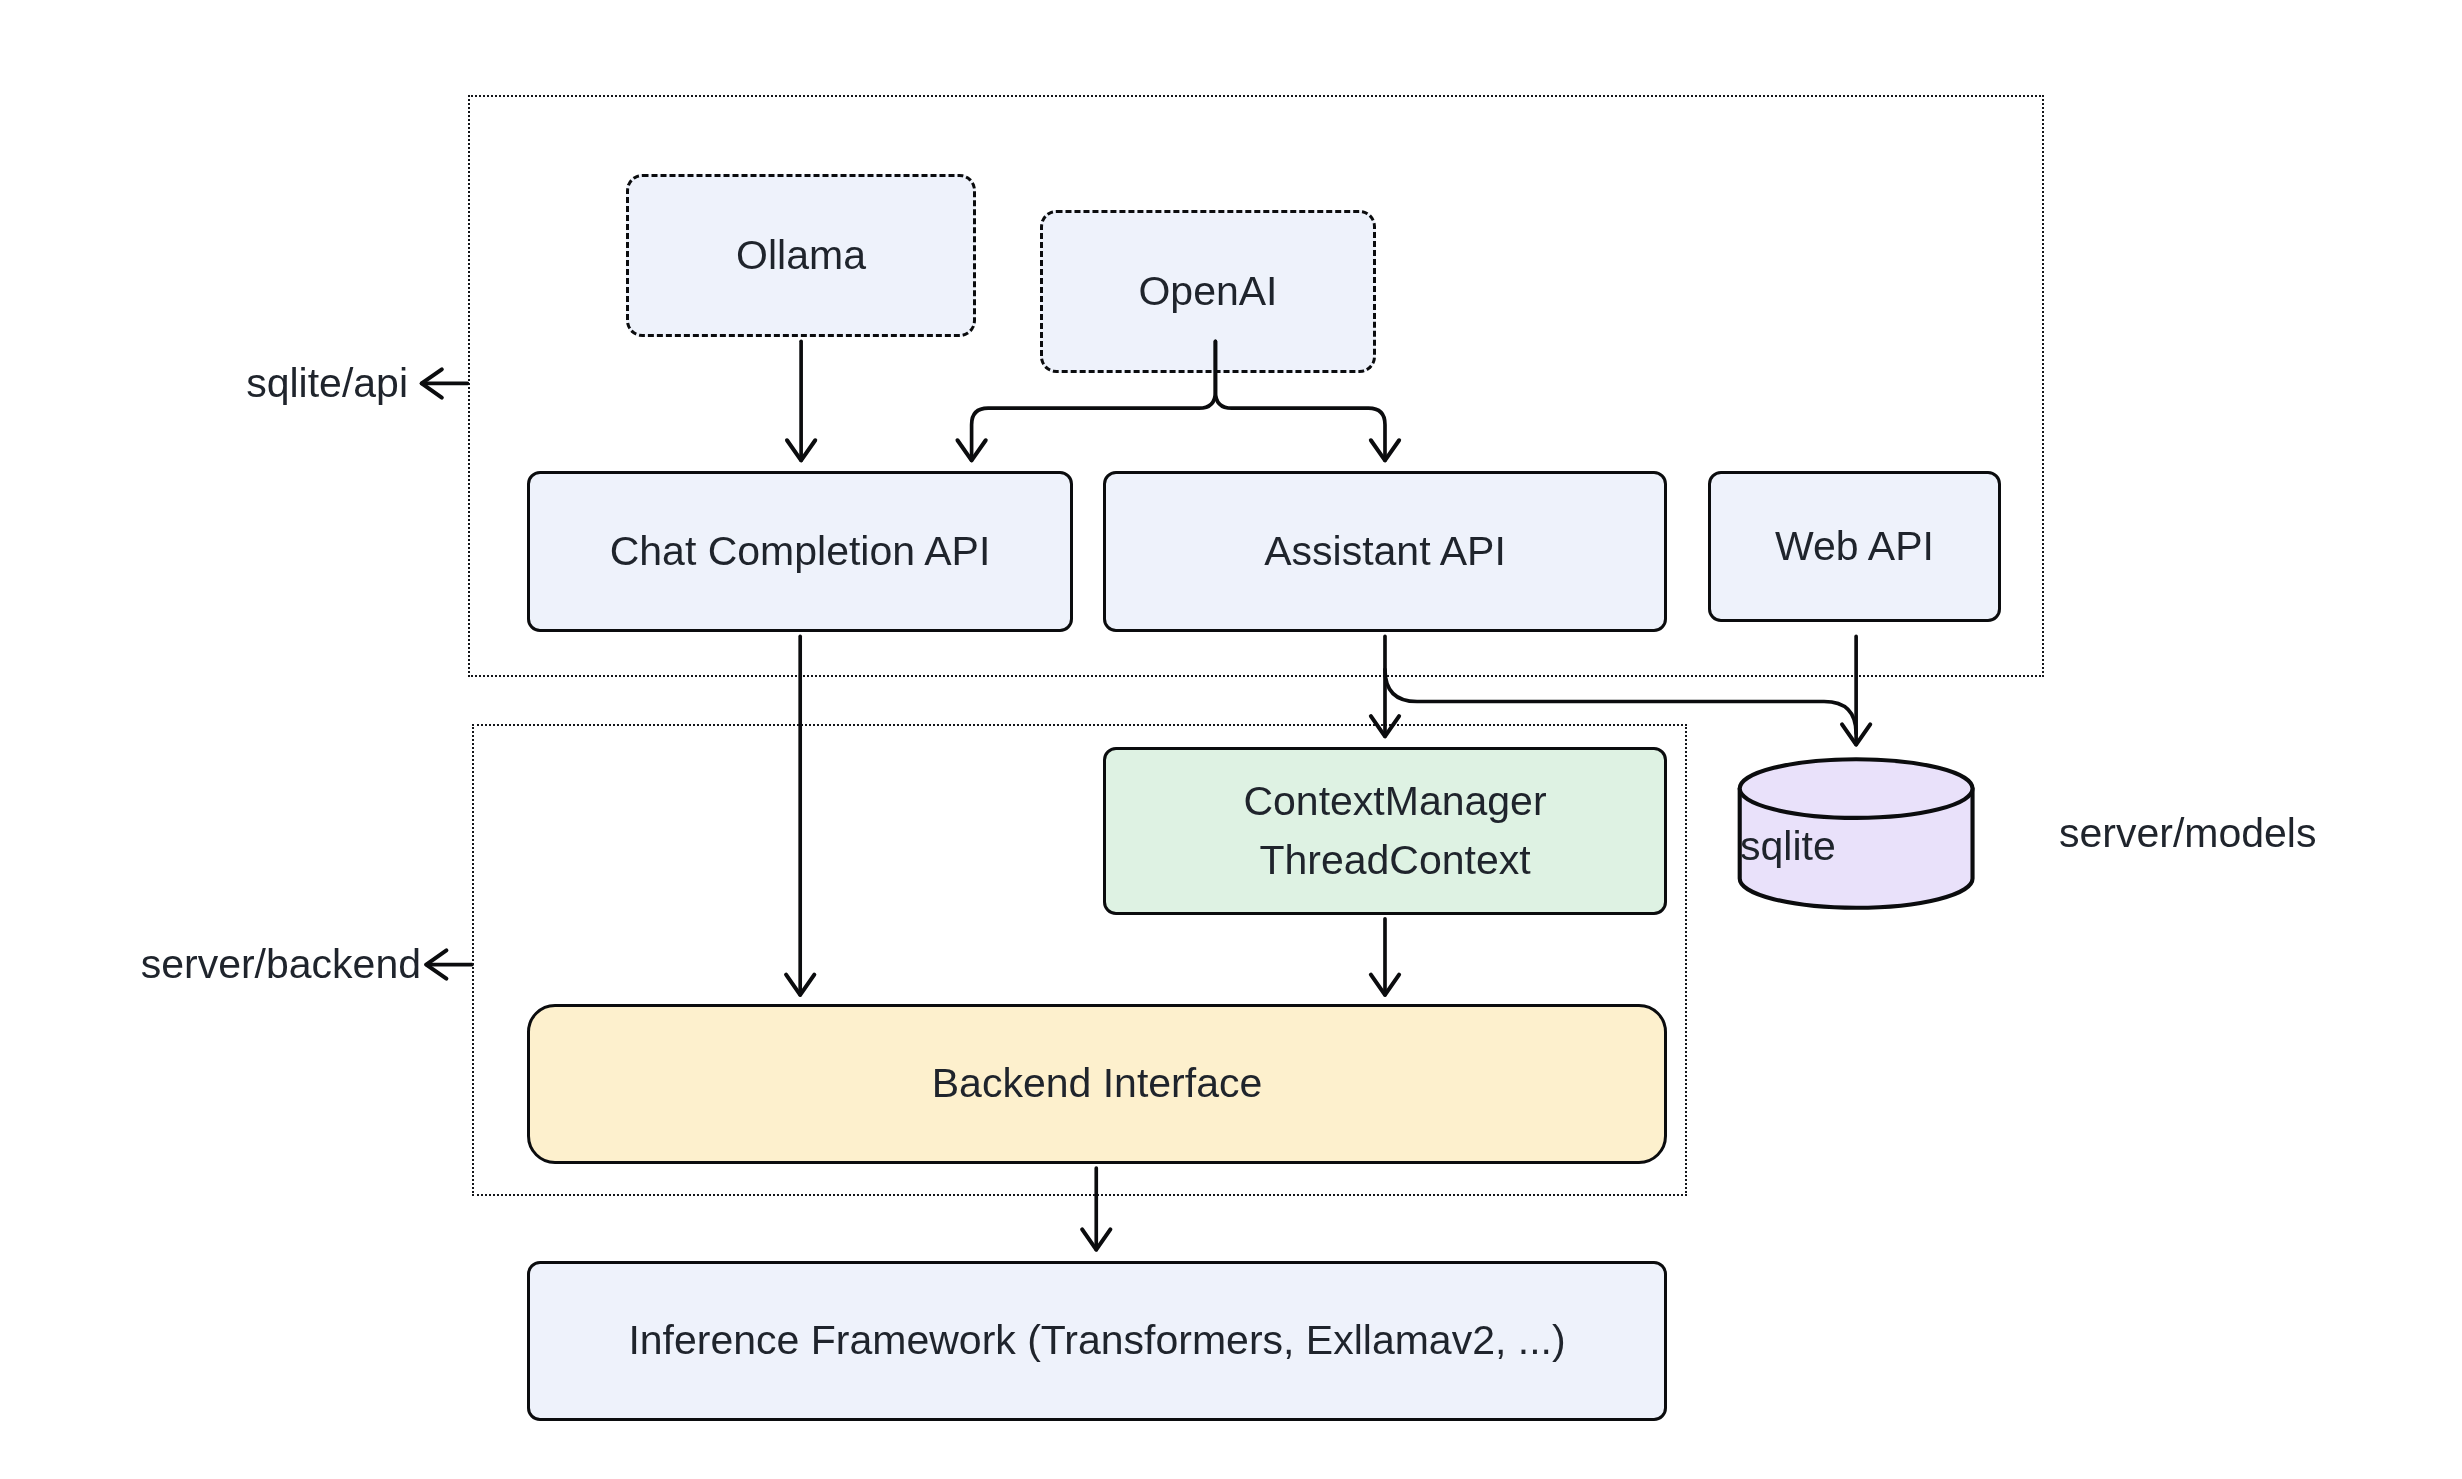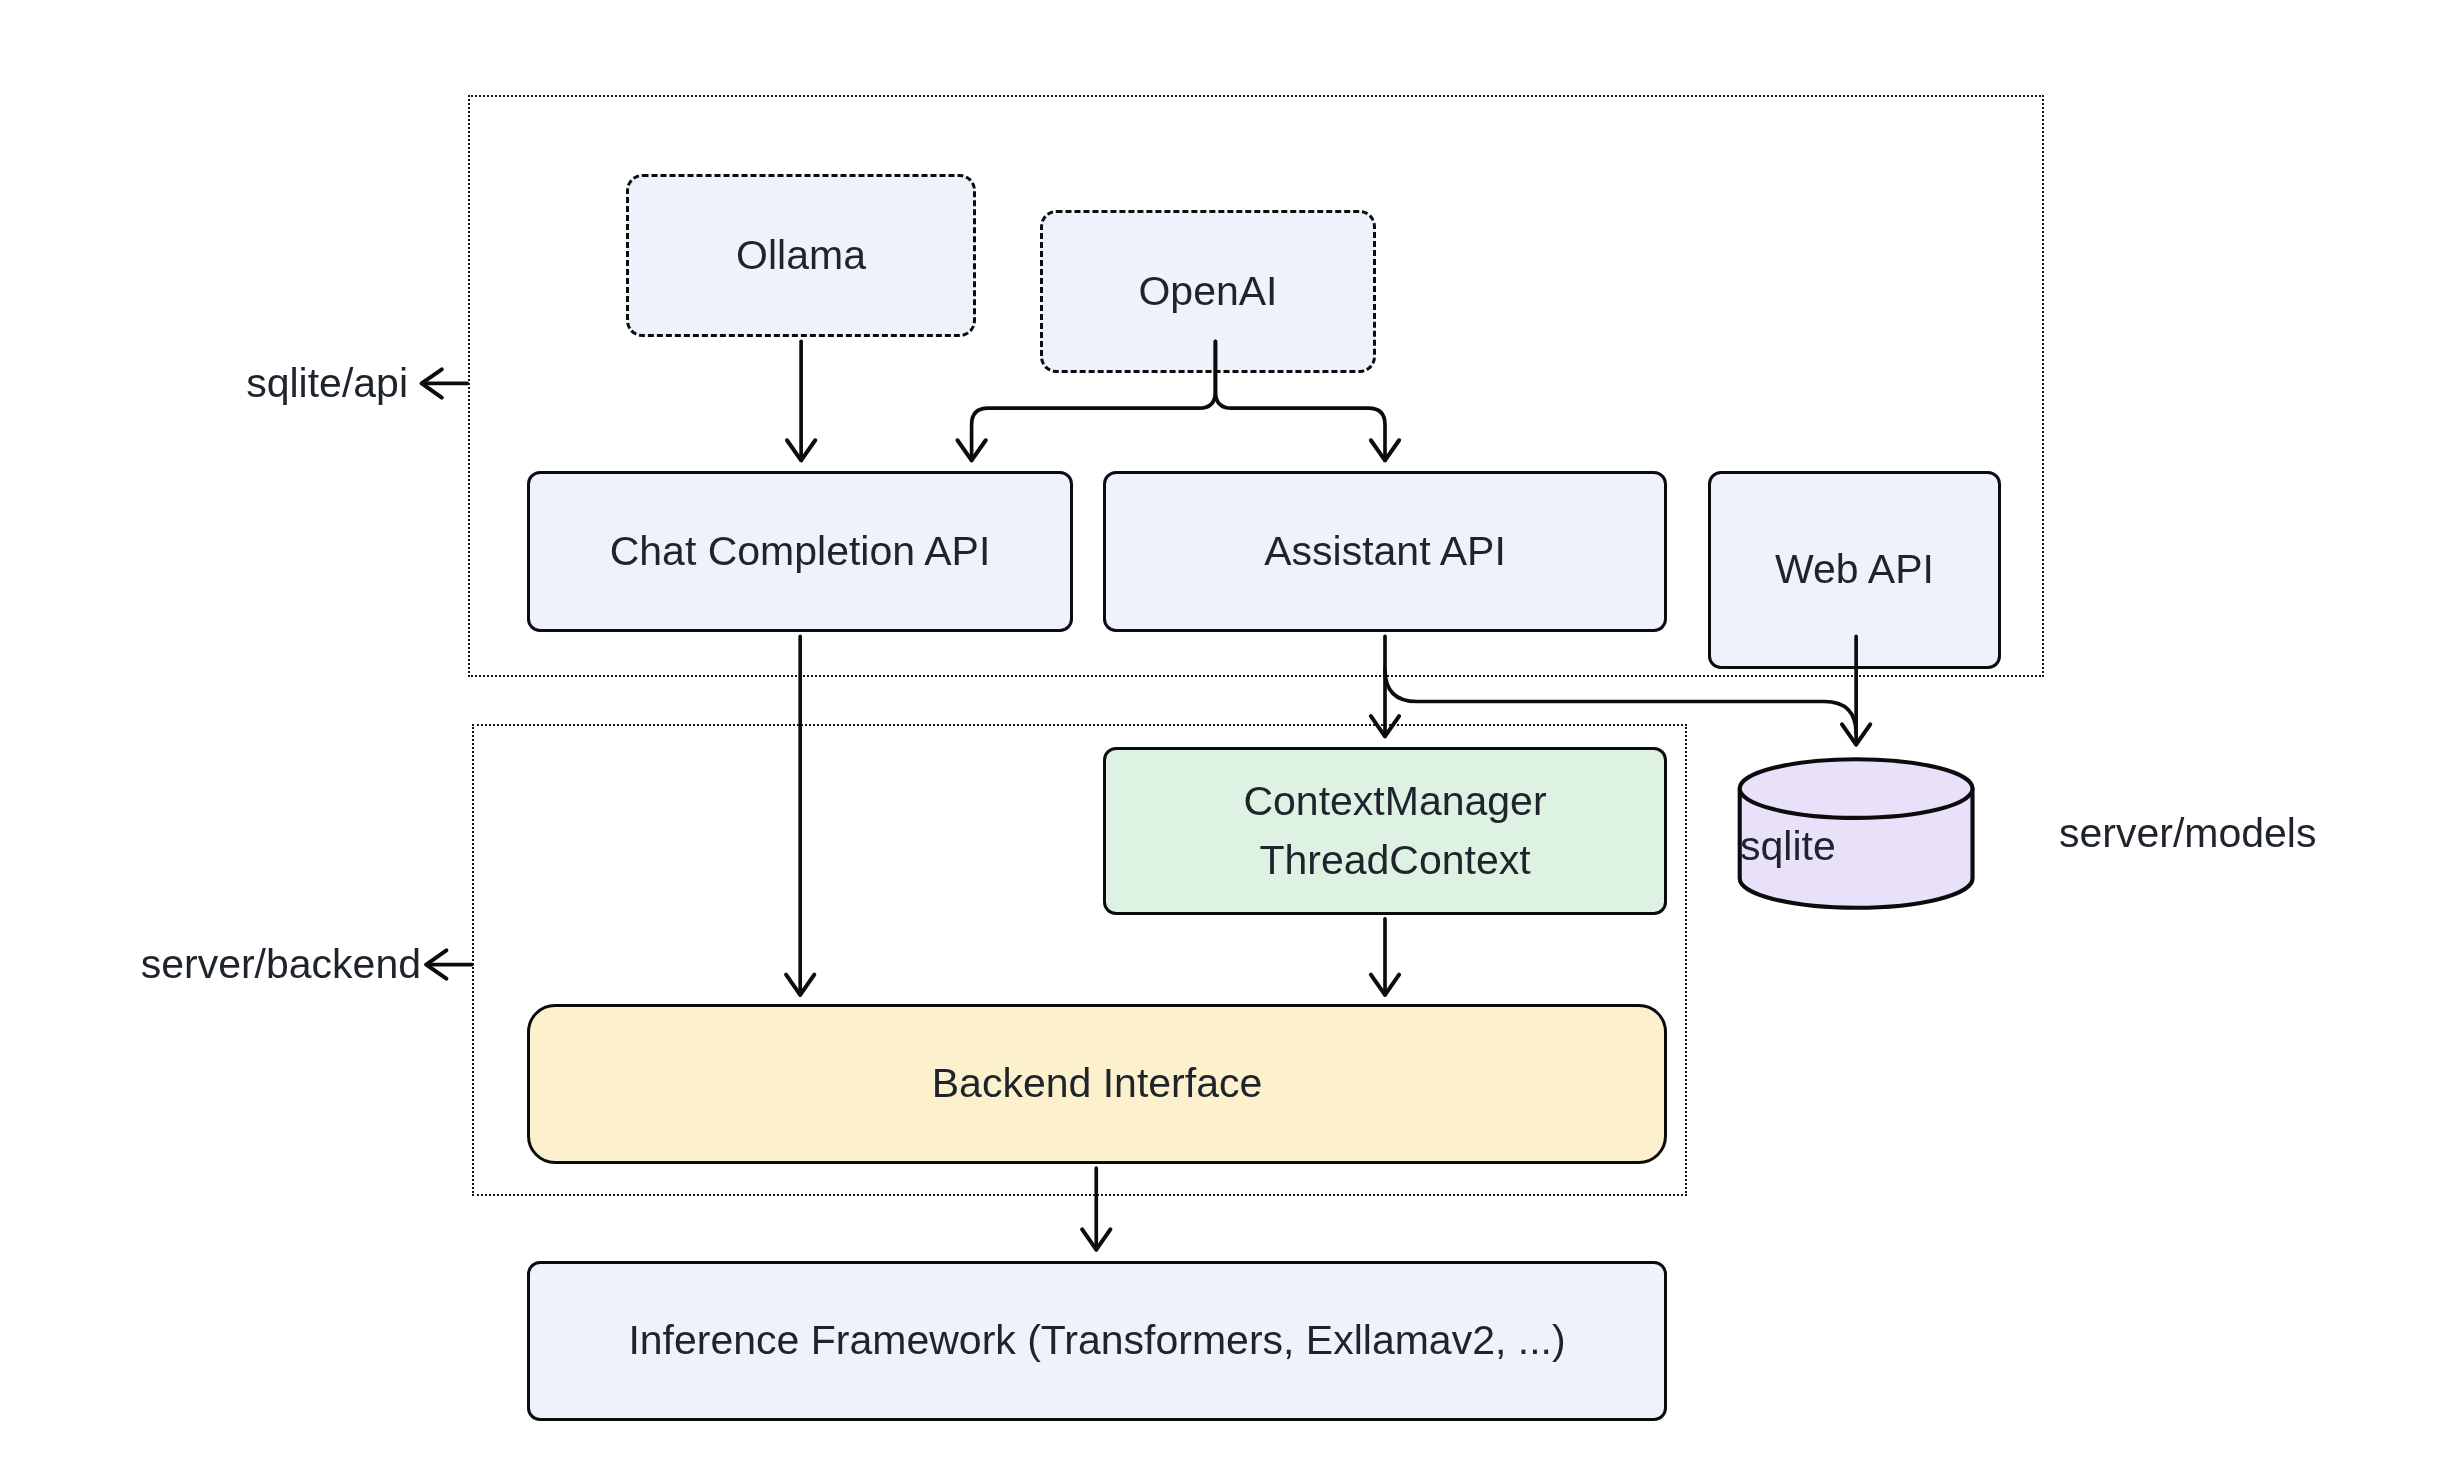--- a/index.html
+++ b/index.html
@@ -42,21 +42,21 @@
     z-index: 2;
   }
   .node.dashed { border-style: dashed; border-radius: 16.5px; }
   .node.green  { background: #def2e3; padding-left: 20px; }
   .node.yellow { background: #fdf0cd; border-radius: 28px; }
 
   #n-ollama    { left: 626px;  top: 174px;  width: 350px;  height: 163px; }
   #n-openai    { left: 1040px; top: 174px;  width: 336px;  height: 163px; margin-top: 36px; }
   #n-chat      { left: 527px;  top: 471px;  width: 546px;  height: 161px; }
   #n-assistant { left: 1103px; top: 471px;  width: 564px;  height: 161px; }
-  #n-web       { left: 1708px; top: 471px;  width: 293px;  height: 198px; }
+  #n-web       { left: 1708px; top: 471px;  width: 293px;  height: 151px; }
   #n-context   { left: 1103px; top: 747px;  width: 564px;  height: 168px; }
   #n-backendif { left: 527px;  top: 1004px; width: 1140px; height: 160px; }
   #n-inference { left: 527px;  top: 1261px; width: 1140px; height: 160px; }
 
   .side-label {
     position: absolute;
     font-size: 41px;
     white-space: nowrap;
     color: #1f242c;
     transform: translateY(-50%);

